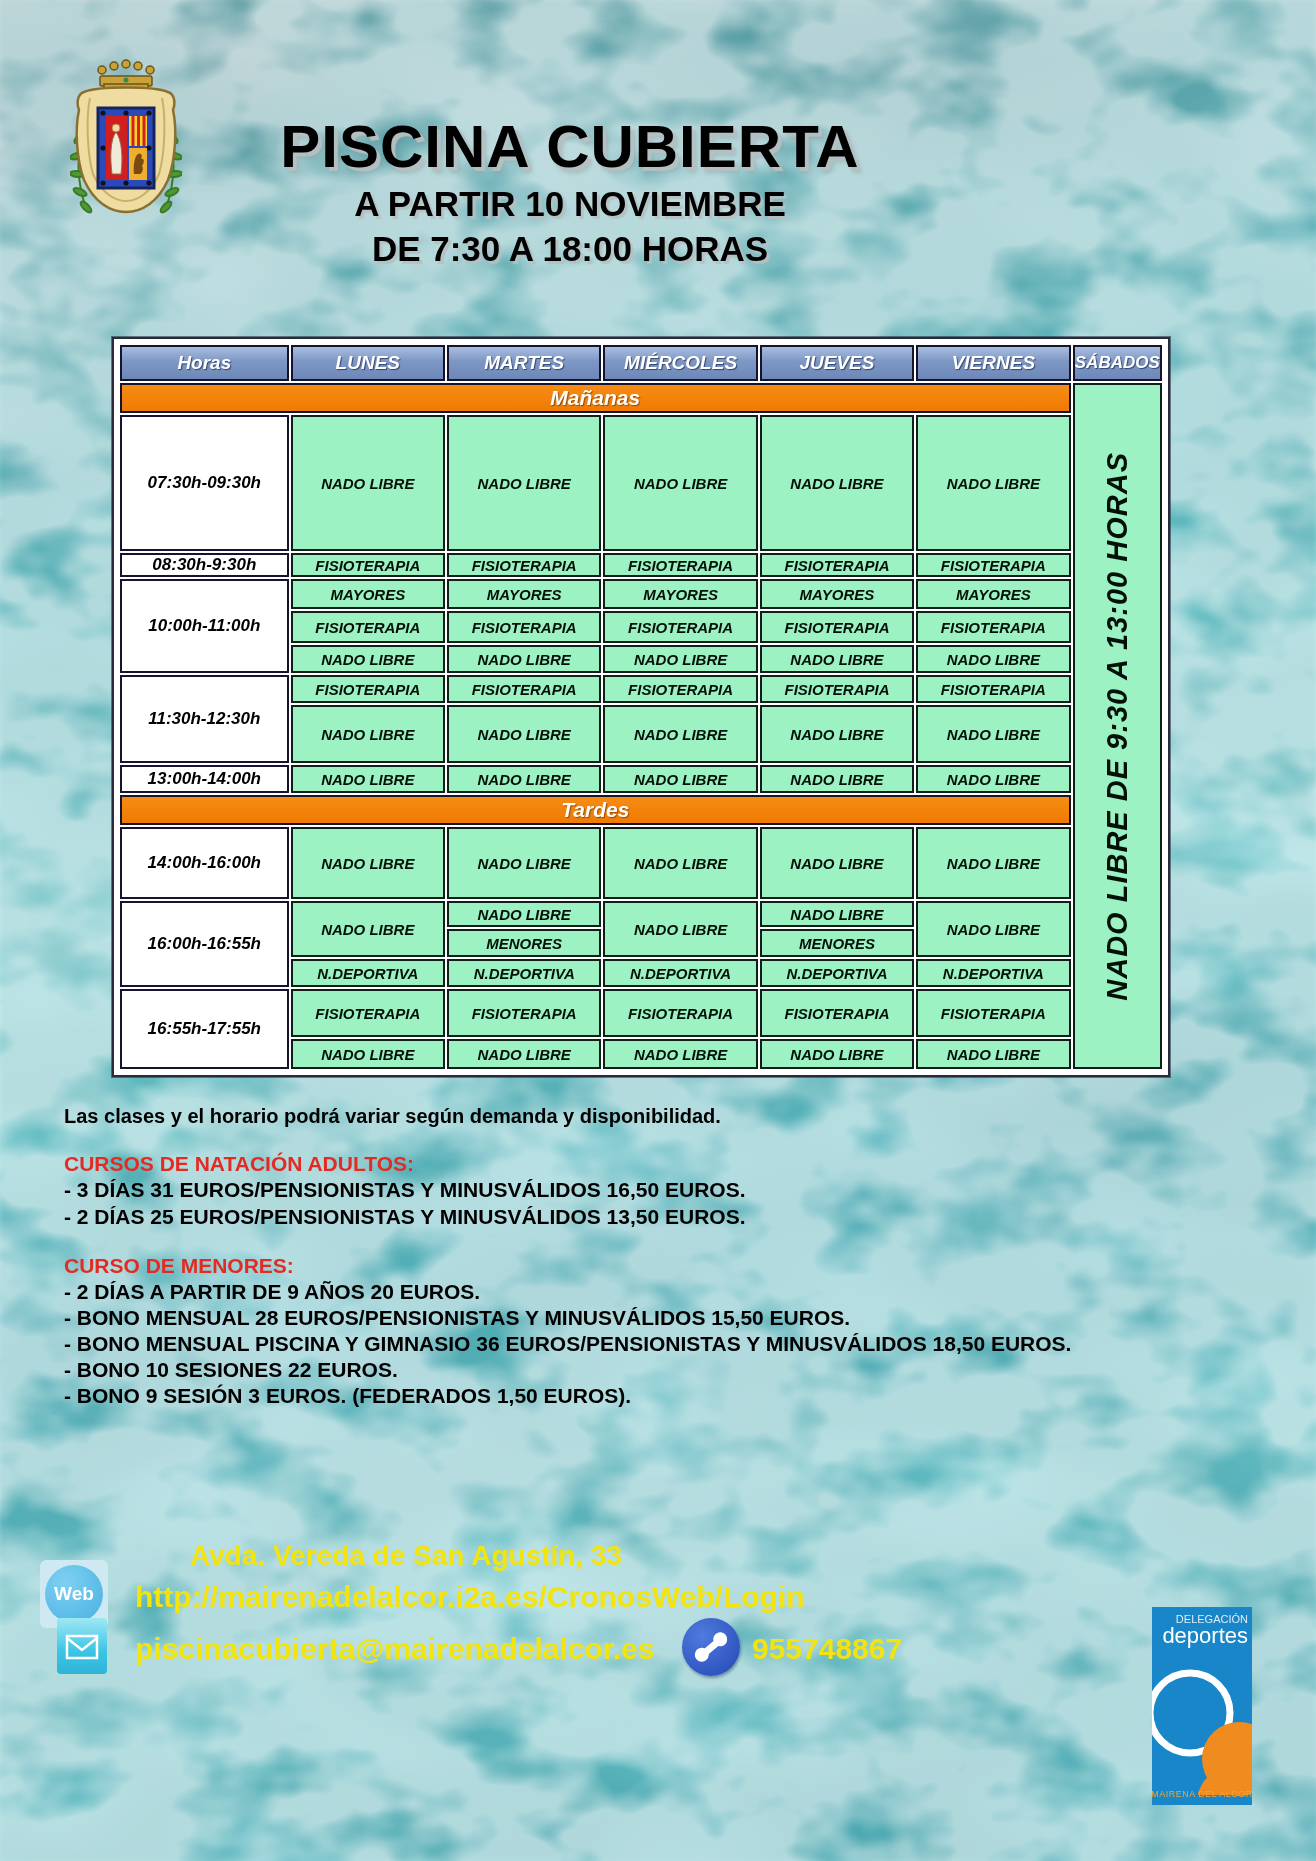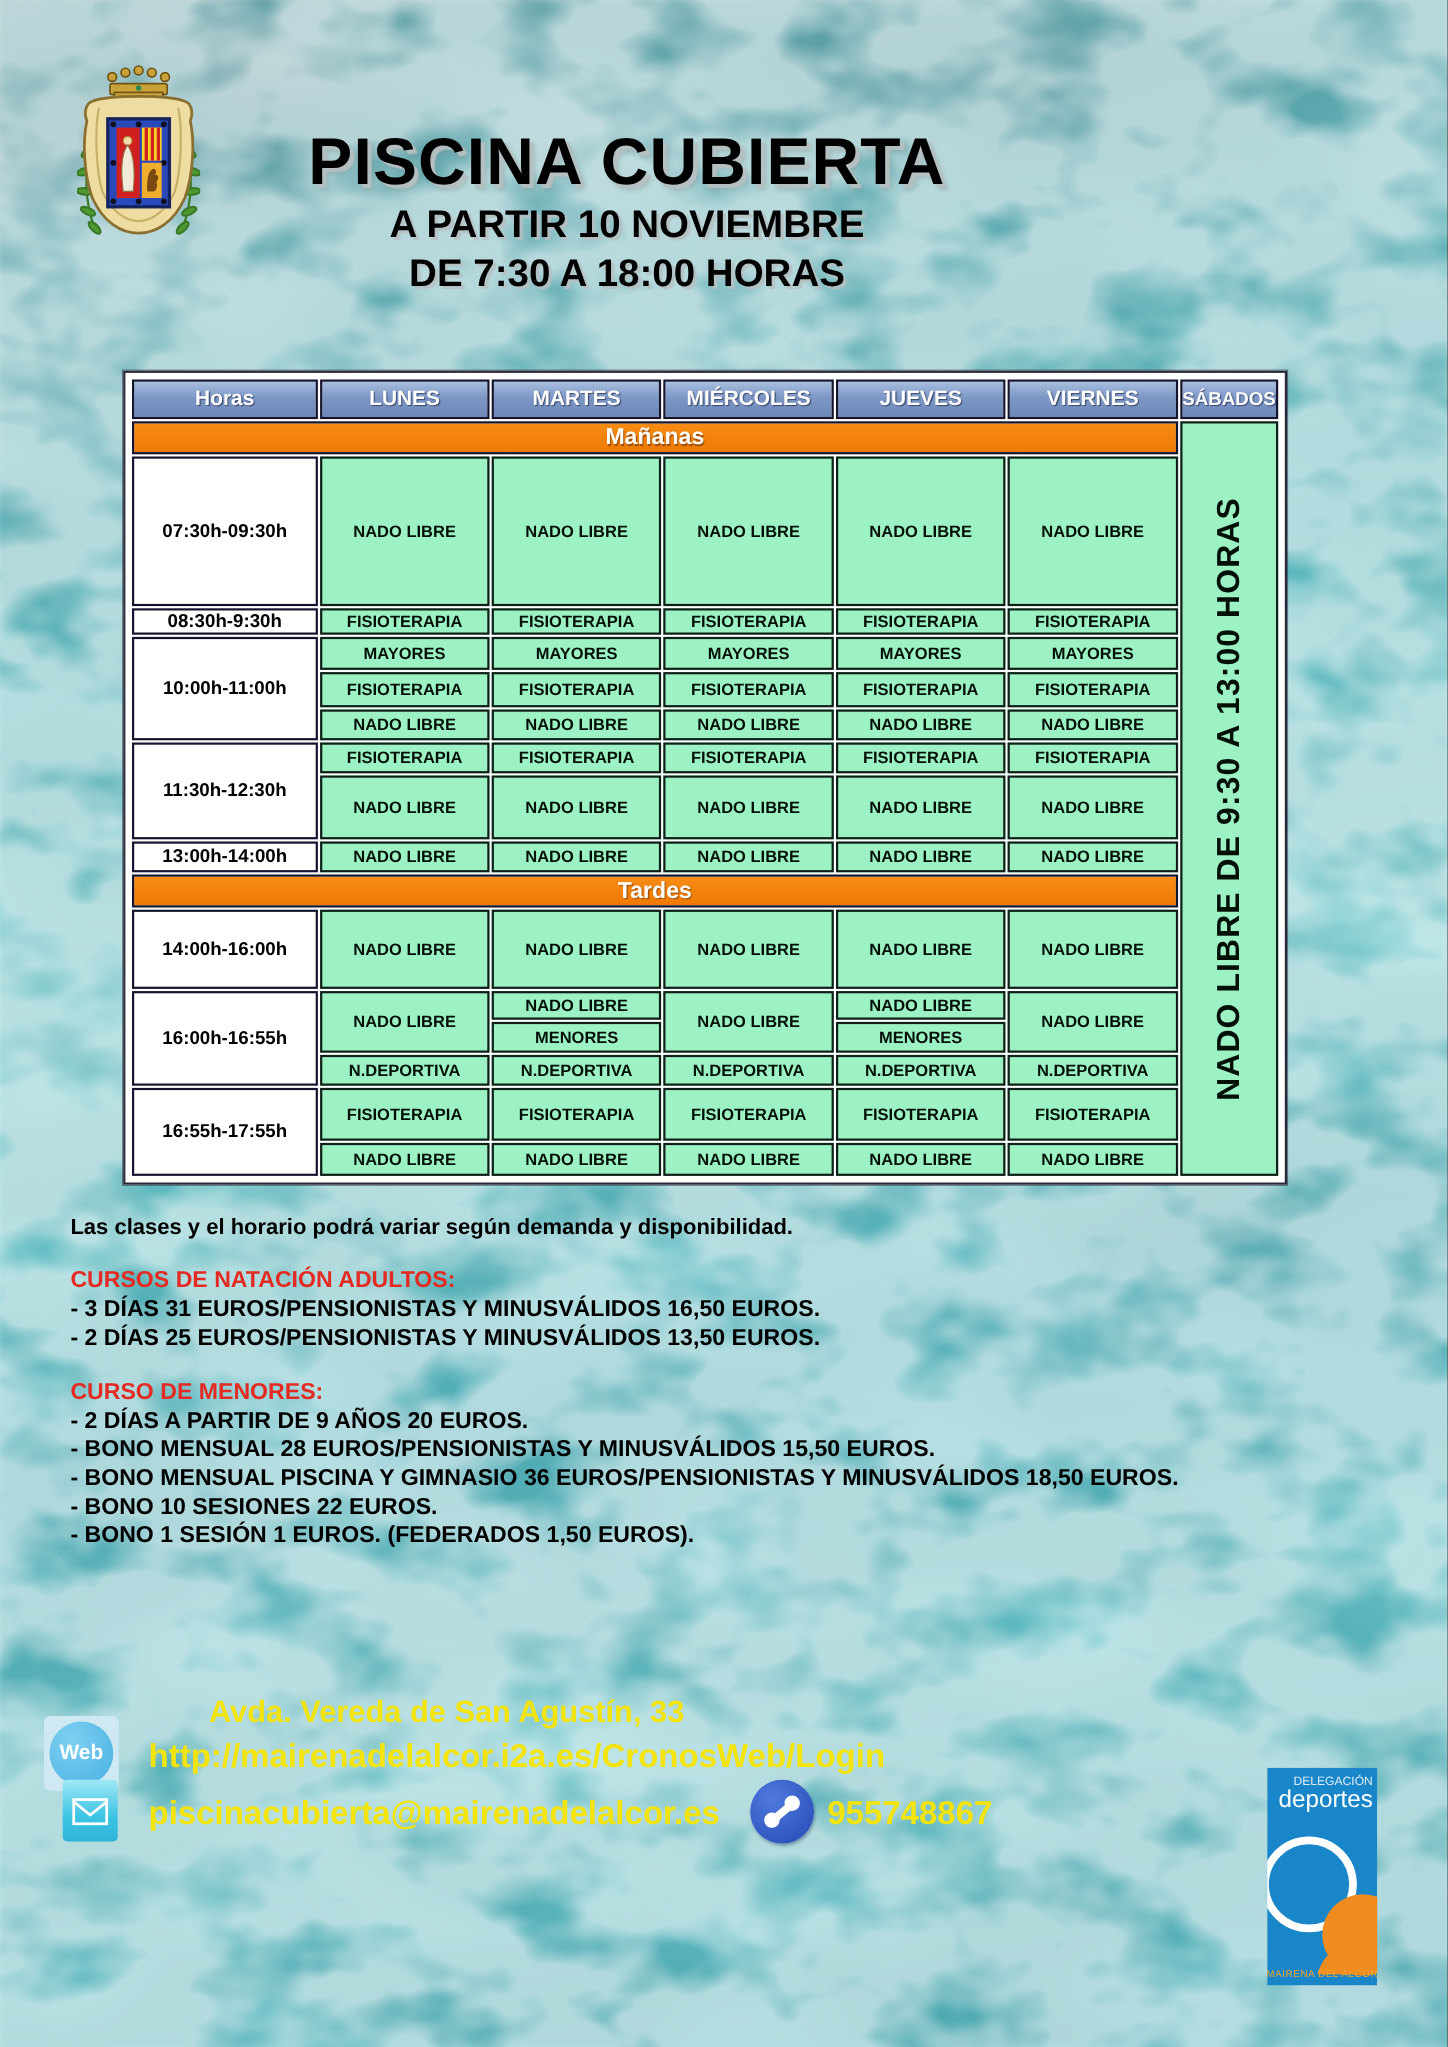--- a/index.html
+++ b/index.html
@@ -20,21 +20,21 @@
   
   .head{left:170px;top:112px;width:800px;text-align:center;color:#000;}
   .title{font-size:60px;font-weight:bold;letter-spacing:1px;
          text-shadow:4px 4px 1px rgba(182,192,194,0.95), 5px 6px 4px rgba(120,140,140,0.35);}
   .sub{font-size:35px;font-weight:bold;line-height:45px;
        text-shadow:3px 3px 1px rgba(182,192,194,0.9);}
 
   
   .schedule-wrap{left:112px;top:337px;width:1046px;background:#fff;
                  border:2px solid #2a2a3a;box-shadow:0 0 0 1px rgba(20,20,40,.5);padding:4px;}
-  table.sched{border-collapse:separate;border-spacing:2px;table-layout:fixed;width:100%;}
+  table.sched{border-collapse:separate;border-spacing:2px;table-layout:fixed;width:100%;font-style:italic;}
   table.sched td,table.sched th{padding:0;text-align:center;vertical-align:middle;overflow:hidden;}
   th.hdr{background:linear-gradient(#a9bedf,#7d97c5 45%,#6d87b8);border:2px solid #14142e;
          color:#fff;font-size:19px;font-weight:bold;text-shadow:1px 1px 1px rgba(10,20,50,.6);}
   th.hdr-sab{font-size:17px;}
   td.band{background:linear-gradient(#f78c14,#ef7a03);border:2px solid #14142e;color:#fff;
           font-size:21px;font-weight:bold;text-shadow:1px 1px 1px rgba(90,40,0,.6);}
   td.time{background:#fff;border:2px solid #14142e;font-size:17px;font-weight:bold;color:#000;}
   td.act{background:#9cf2c3;border:2px solid #101f18;font-size:15px;font-weight:bold;color:#031008;}
   td.sab-cell{background:#9cf2c3;border:2px solid #101f18;}
   .vtext{writing-mode:vertical-rl;transform:rotate(180deg);margin:0 auto;
@@ -296,21 +296,21 @@
   <div class="layer notes">
     <div class="note-plain">Las clases y el horario podrá variar según demanda y disponibilidad.</div>
     <div class="note-title">CURSOS DE NATACIÓN ADULTOS:</div>
     <div class="note-line">- 3 DÍAS 31 EUROS/PENSIONISTAS Y MINUSVÁLIDOS 16,50 EUROS.</div>
     <div class="note-line">- 2 DÍAS 25 EUROS/PENSIONISTAS Y MINUSVÁLIDOS 13,50 EUROS.</div>
     <div class="note-title">CURSO DE MENORES:</div>
     <div class="note-line">- 2 DÍAS A PARTIR DE 9 AÑOS 20 EUROS.</div>
     <div class="bono-line">- BONO MENSUAL 28 EUROS/PENSIONISTAS Y MINUSVÁLIDOS 15,50 EUROS.</div>
     <div class="bono-line">- BONO MENSUAL PISCINA Y GIMNASIO 36 EUROS/PENSIONISTAS Y MINUSVÁLIDOS 18,50 EUROS.</div>
     <div class="bono-line">- BONO 10 SESIONES 22 EUROS.</div>
-    <div class="bono-line">- BONO 1 SESIÓN 1 EUROS. (FEDERADOS 1,50 EUROS).</div>
+    <div class="bono-line">- BONO 9 SESIÓN 3 EUROS. (FEDERADOS 1,50 EUROS).</div>
   </div>
 
   <div class="contact-text addr layer">Avda. Vereda de San Agustín, 33</div>
 
   <div class="layer web-icon">
     <div class="web-circle">Web</div>
   </div>
   <div class="contact-text url layer">http://mairenadelalcor.i2a.es/CronosWeb/Login</div>
 
   <div class="layer mail-icon">

